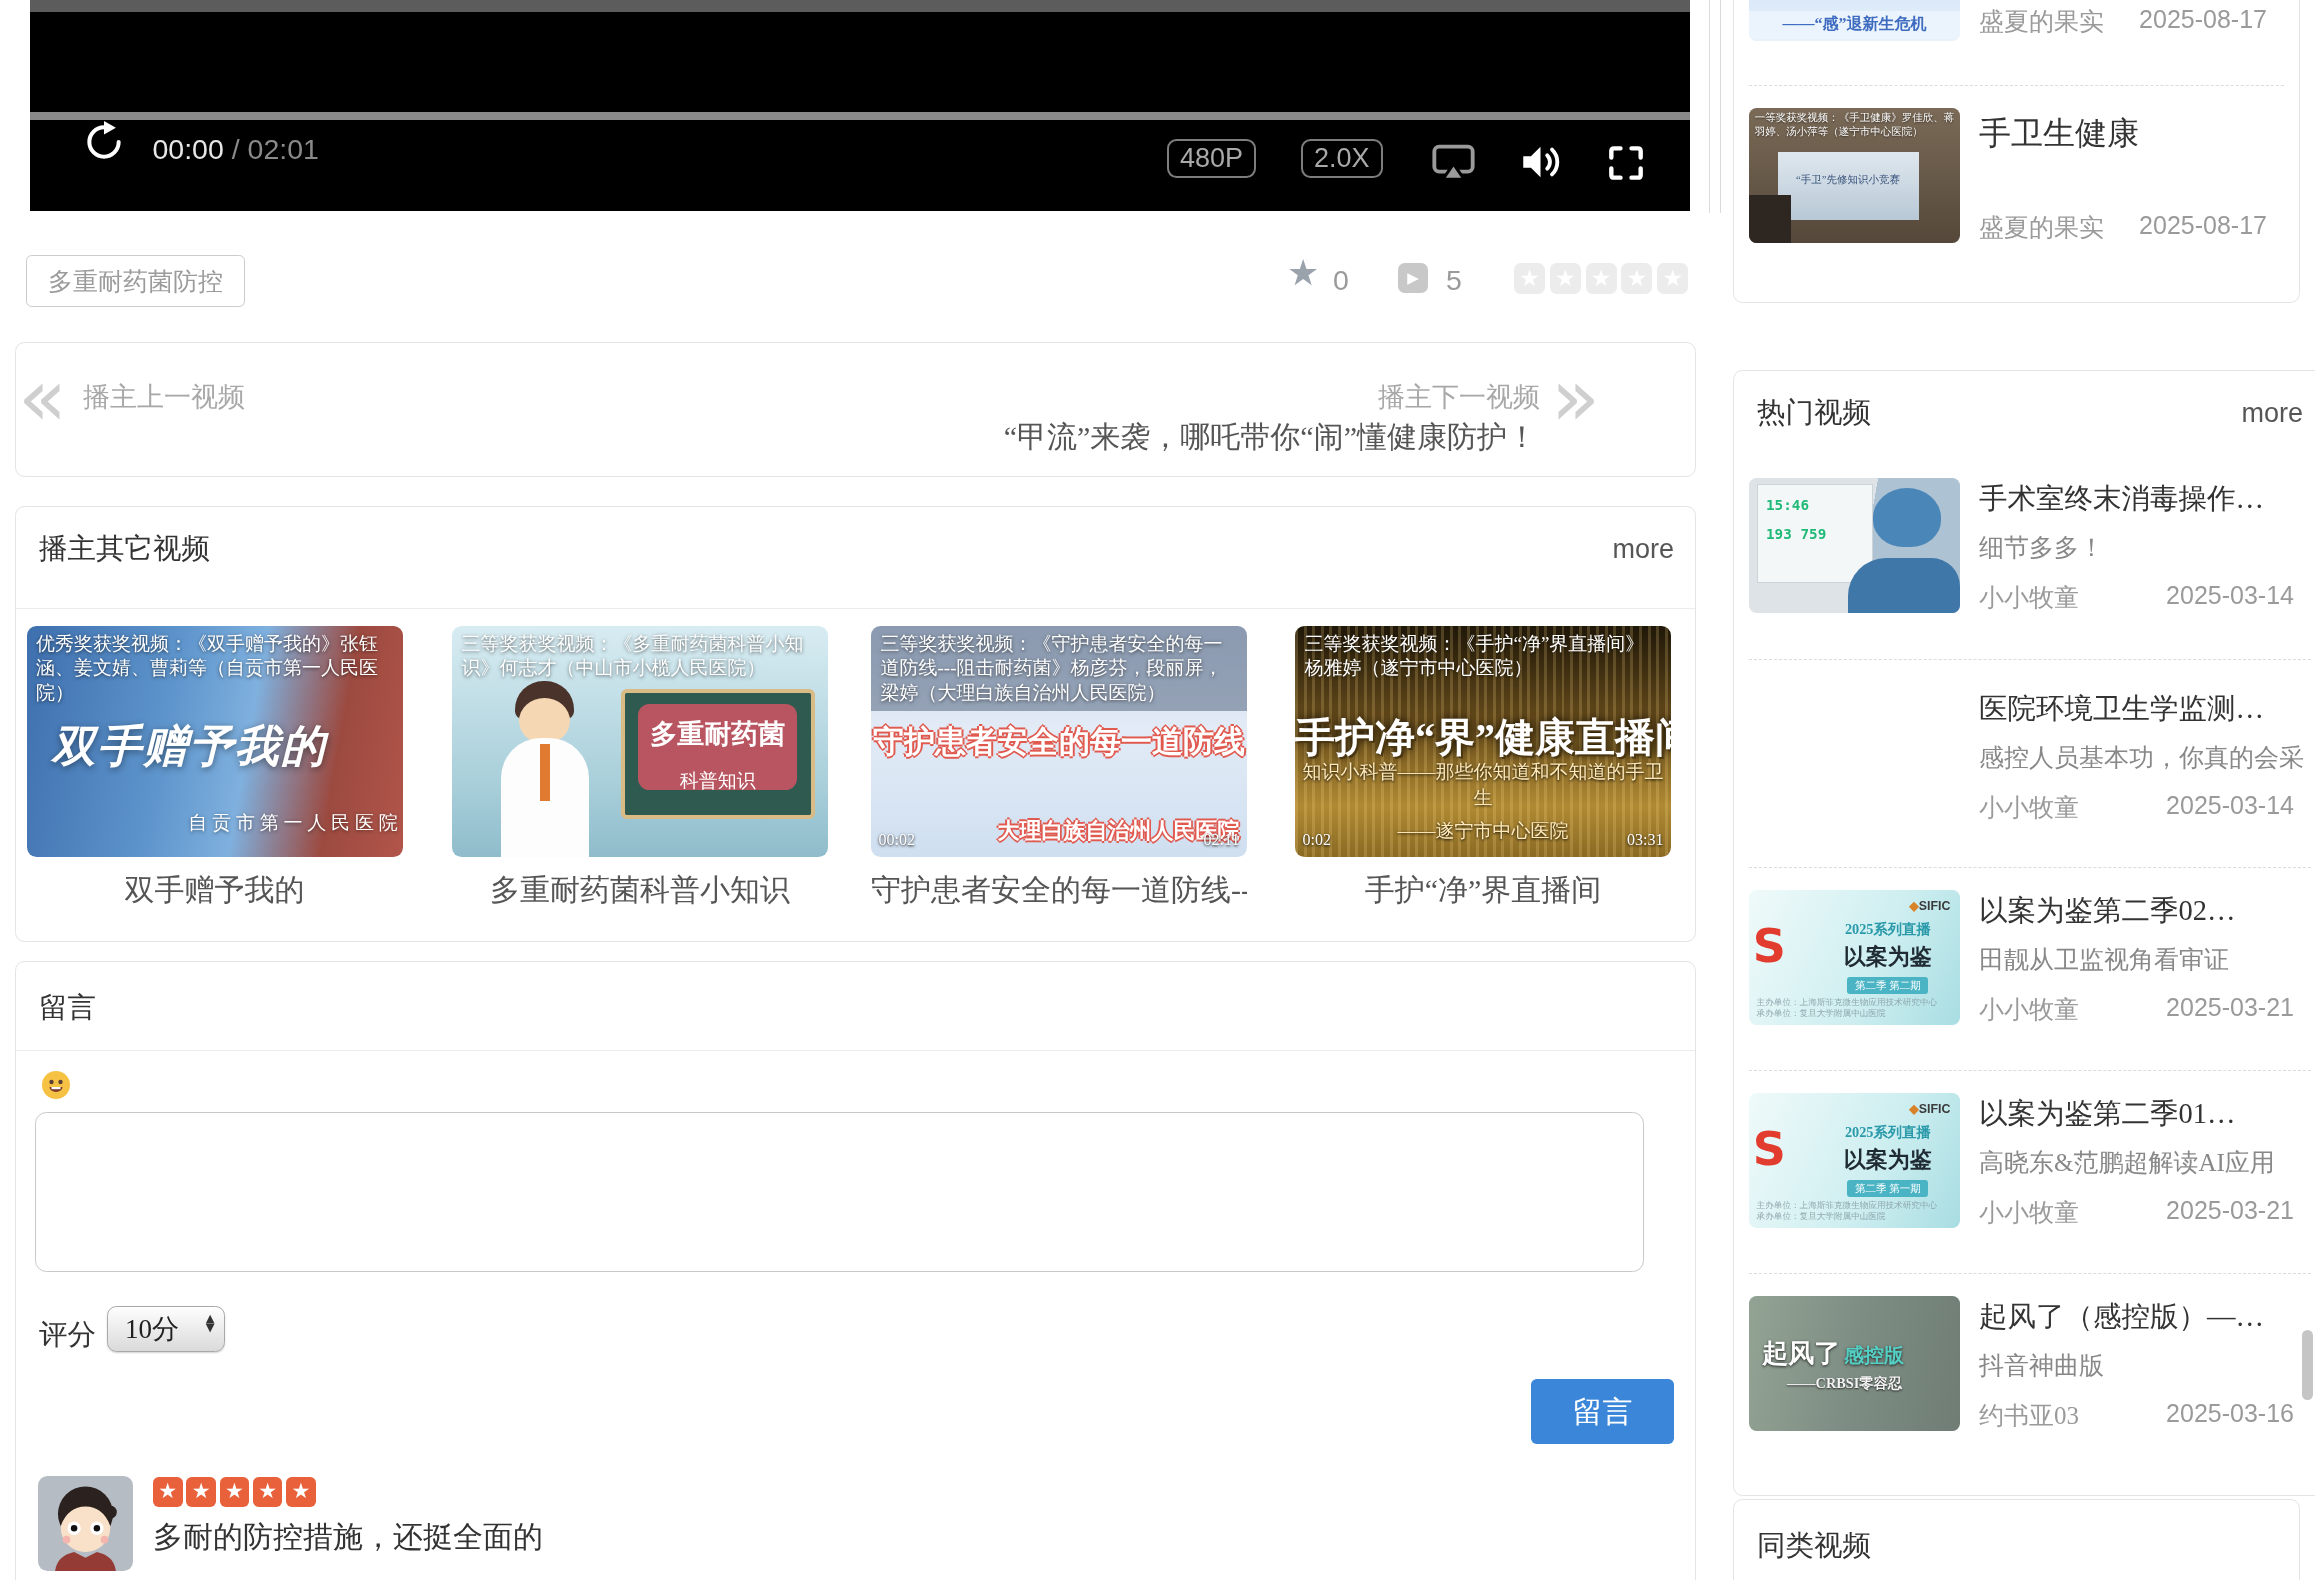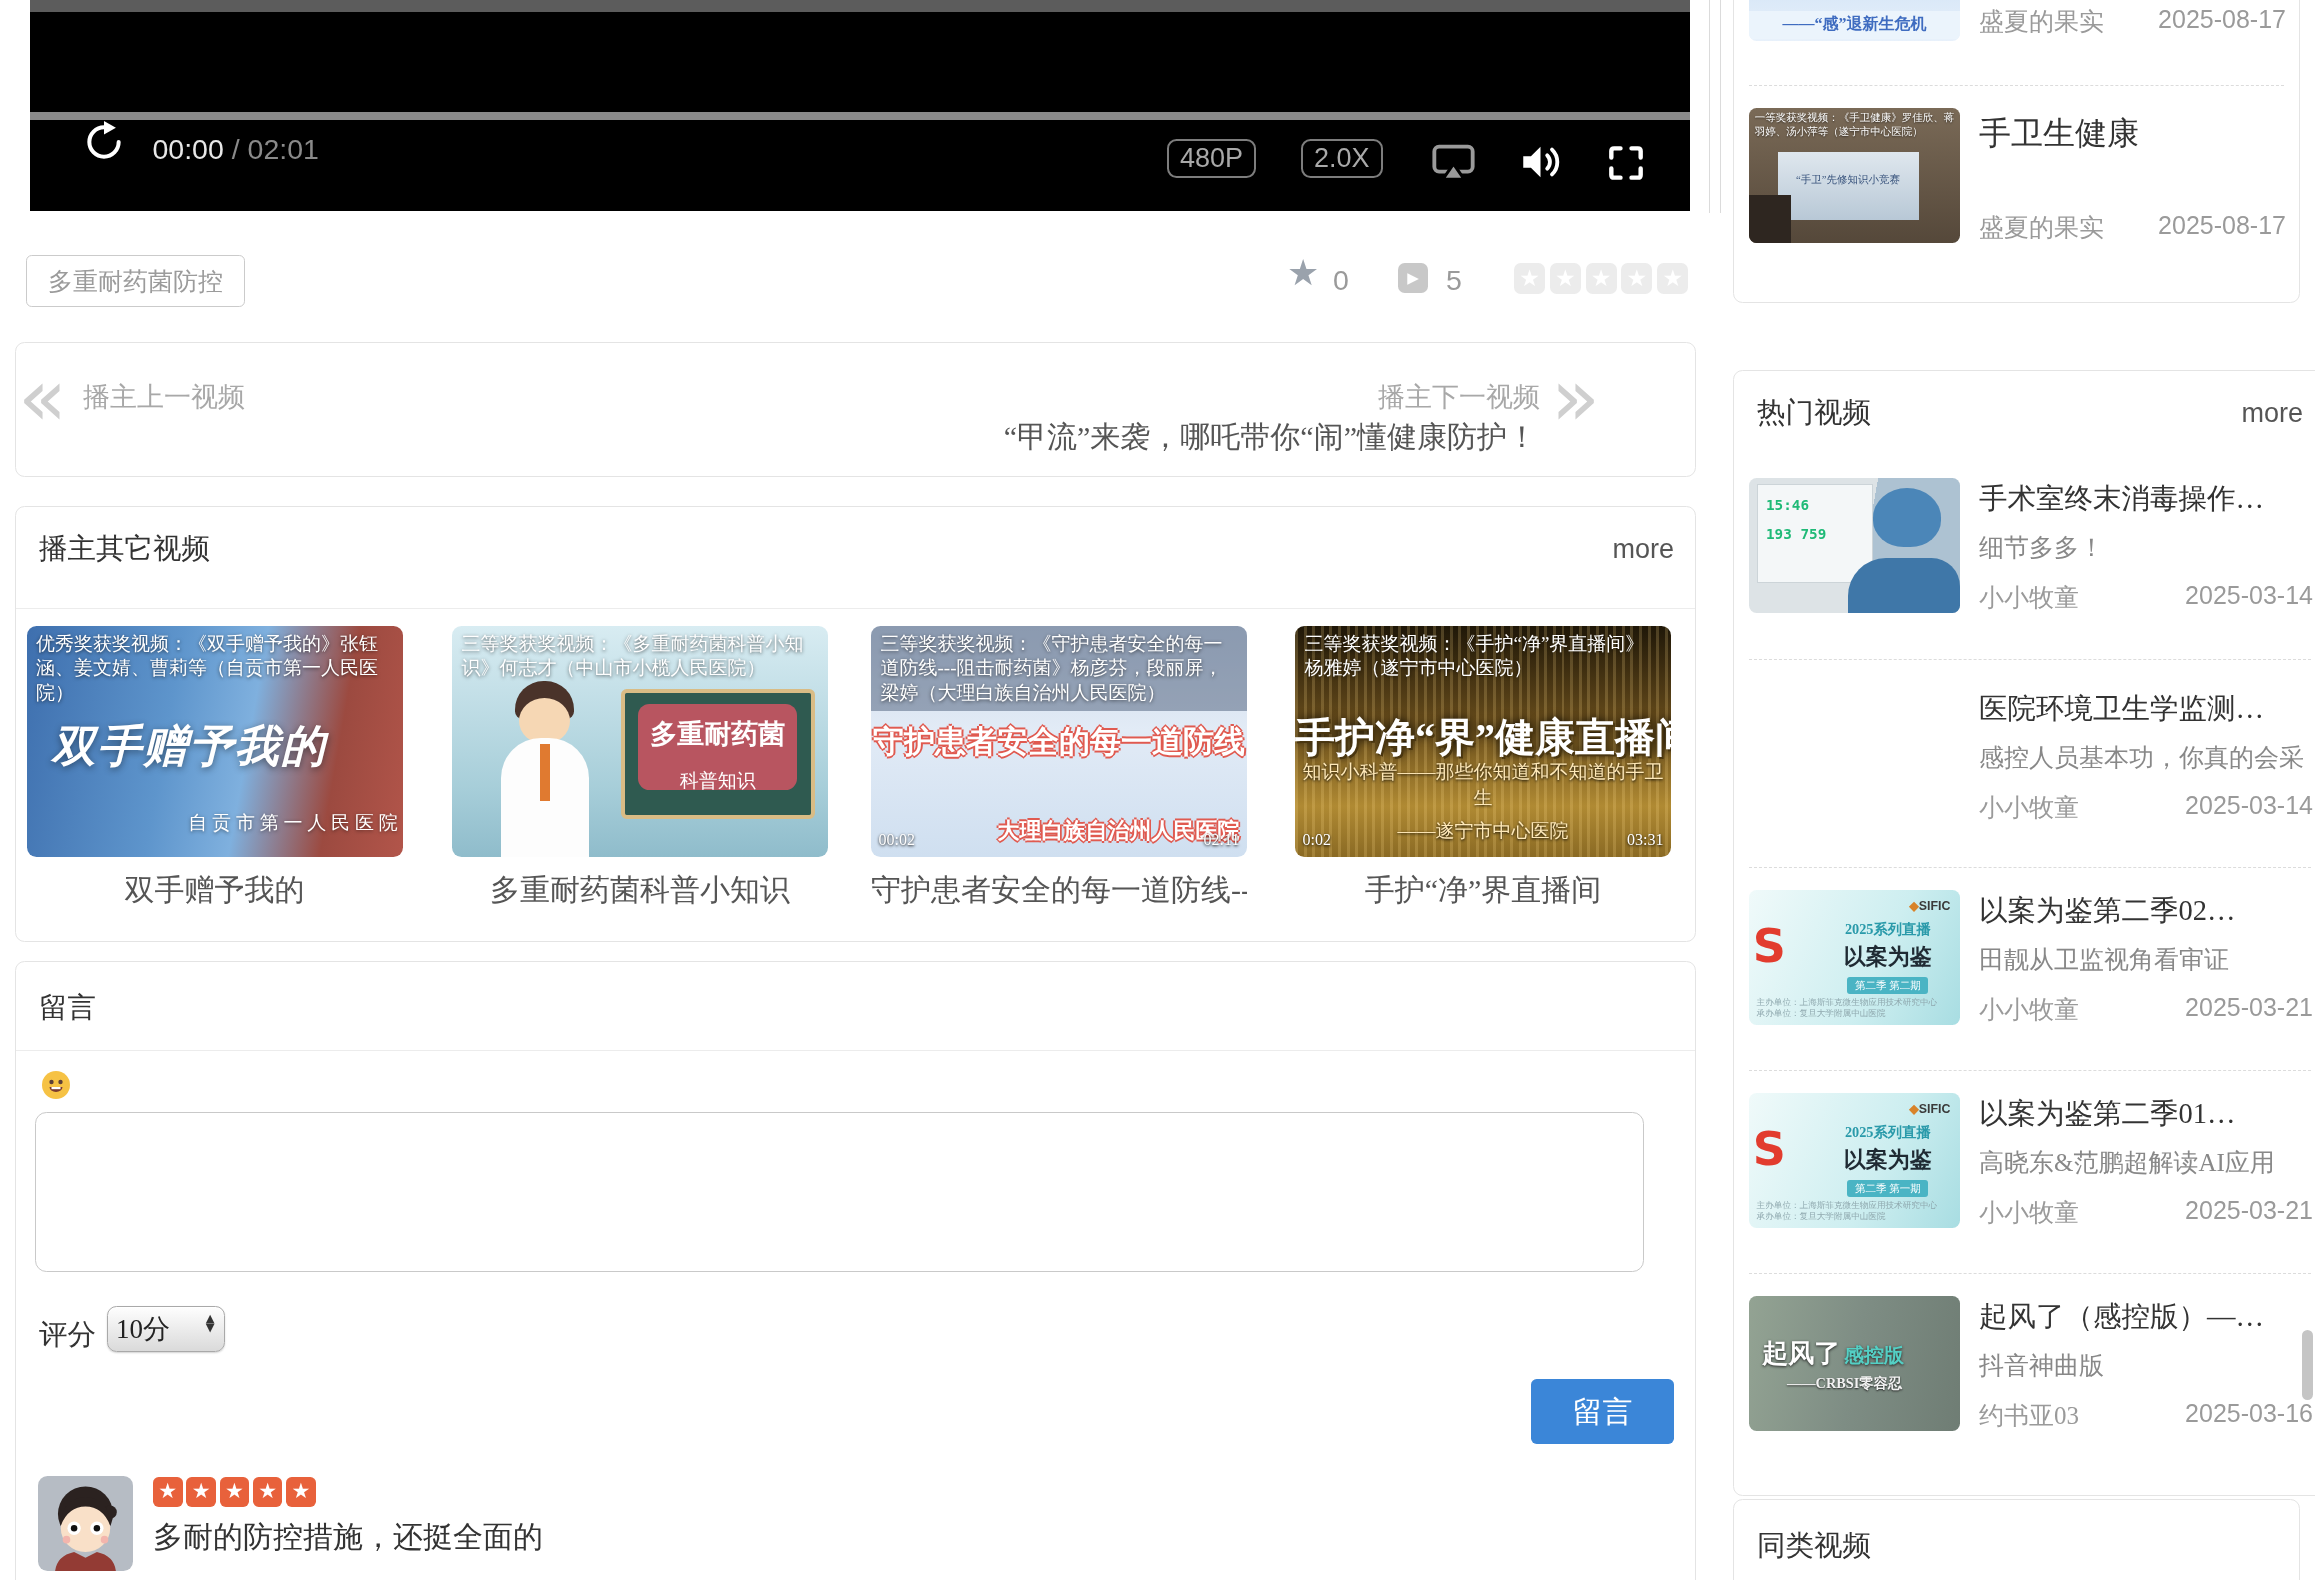--- a/index.html
+++ b/index.html
@@ -74,35 +74,35 @@
   .ot4-sub{position:absolute;left:0;right:0;bottom:46px;text-align:center;font-size:19px;color:#ffe9b8;text-shadow:0 1px 2.9px #000;}
   .ot4-foot{position:absolute;left:0;right:0;bottom:13.3px;text-align:center;font-size:19px;color:#ffe9b8;text-shadow:0 1px 2.9px #000;}
 
   
   .cmt-textarea{position:absolute;left:19px;top:150px;width:1609px;height:160px;border:1.9px solid #c9c9c9;
                 border-radius:11.4px;resize:none;box-sizing:border-box;font-size:27px;padding:13.3px;outline:none;
                 font-family:"Liberation Serif","DejaVu Serif",serif;}
   .rate-label{position:absolute;left:23px;top:354px;font-size:28.5px;color:#333;}
   .selbox{position:absolute;left:91px;top:344px;width:118px;height:46px;border:1px solid #a9a9a9;border-radius:9.5px;
           background:linear-gradient(#fefefe,#dadada);box-shadow:inset 0 1px 0 #fff,0 1px 1.9px rgba(0,0,0,.18);
-          font-size:27px;color:#222;line-height:44px;padding-left:8px;box-sizing:border-box;}
+          font-size:27px;color:#222;line-height:44px;padding-left:17px;box-sizing:border-box;}
   .selarr{position:absolute;right:9.5px;top:6.7px;display:flex;flex-direction:column;font-size:11.4px;line-height:.85;
           color:#333;font-family:"DejaVu Sans",sans-serif;}
   .submit{position:absolute;left:1515px;top:417px;width:143px;height:65px;background:#3b86d8;border-radius:5.7px;
           color:#fff;font-size:30px;text-align:center;line-height:65px;}
   .cstars{position:absolute;left:137px;top:515px;display:flex;gap:3.8px;}
   .csq{width:29.5px;height:29.5px;background:#e8613b;border-radius:5.7px;color:#fff;font-size:21px;line-height:29.5px;text-align:center;}
   .ctext{position:absolute;left:137px;top:555px;font-size:30px;color:#333;}
 
   
   .sth{position:absolute;left:15px;width:211px;height:135px;border-radius:7.6px;overflow:hidden;}
   .si-title{position:absolute;left:245px;top:1.9px;font-size:28.5px;color:#333;white-space:nowrap;}
   .si-sub{position:absolute;left:245px;top:53px;font-size:25px;color:#888;white-space:nowrap;}
   .si-auth{position:absolute;left:245px;top:103px;font-size:25px;color:#9a9a9a;}
-  .si-date{position:absolute;right:13px;top:103px;font-size:25px;color:#9a9a9a;}
+  .si-date{position:absolute;right:32px;top:103px;font-size:25px;color:#9a9a9a;}
   .sdash{position:absolute;left:15px;right:15px;border-top:1.9px dashed #dcdcdc;}
   .hi{position:absolute;left:0;width:100%;height:143px;}
   .sr1{background:linear-gradient(#bcd6f0,#e8f1fb);}
   .sr1-t{position:absolute;left:0;right:0;bottom:1.9px;text-align:center;font-size:16px;font-weight:bold;color:#3f6cc0;
          background:rgba(236,244,252,.92);padding:3.8px 0;}
   .sr2{background:linear-gradient(#7a6a57,#55483a);}
   .sm-cap{position:absolute;left:5.7px;top:2.9px;right:3.8px;font-size:10.5px;line-height:1.3;color:#fff;text-shadow:0 1px 1.9px rgba(0,0,0,.6);}
   .sr2-screen{position:absolute;left:28.5px;top:44px;width:141px;height:68px;background:linear-gradient(#dfe7ee,#b8c8d6);}
   .sr2-screen span{display:block;margin-top:21px;text-align:center;font-size:10.5px;color:#35507a;}
   .sr2-podium{position:absolute;left:0;bottom:0;width:42px;height:48px;background:#2e2620;}

